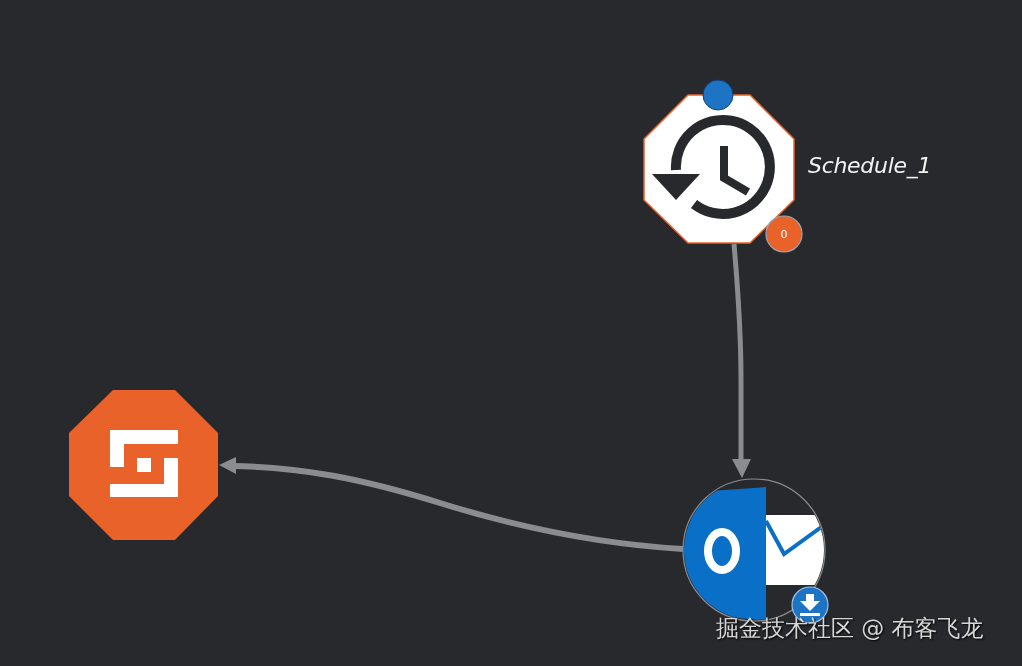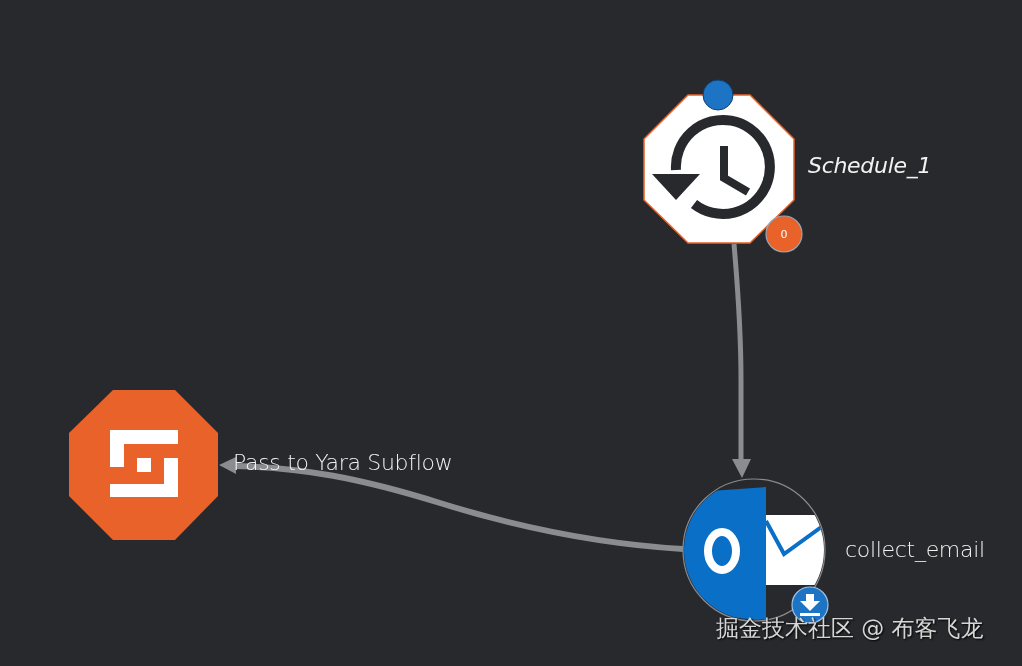--- a/index.html
+++ b/index.html
@@ -127,17 +127,15 @@
         <g fill="#ffffff">
           <rect x="806" y="594" width="8" height="8"></rect>
           <path d="M800,601 L820,601 L810,611 Z"></path>
           <rect x="800" y="613" width="20" height="3"></rect>
         </g>
       </g>
     </g>
   </svg>
 
   <div class="node-label label-schedule">Schedule_1</div>
-  <div class="node-label label-yara">Pass to Yara Subflow</div>
-  <div class="node-label label-collect">collect_email</div>
 
   <div class="watermark">掘金技术社区 @ 布客飞龙</div>
 </div>
 
 </body></html>

